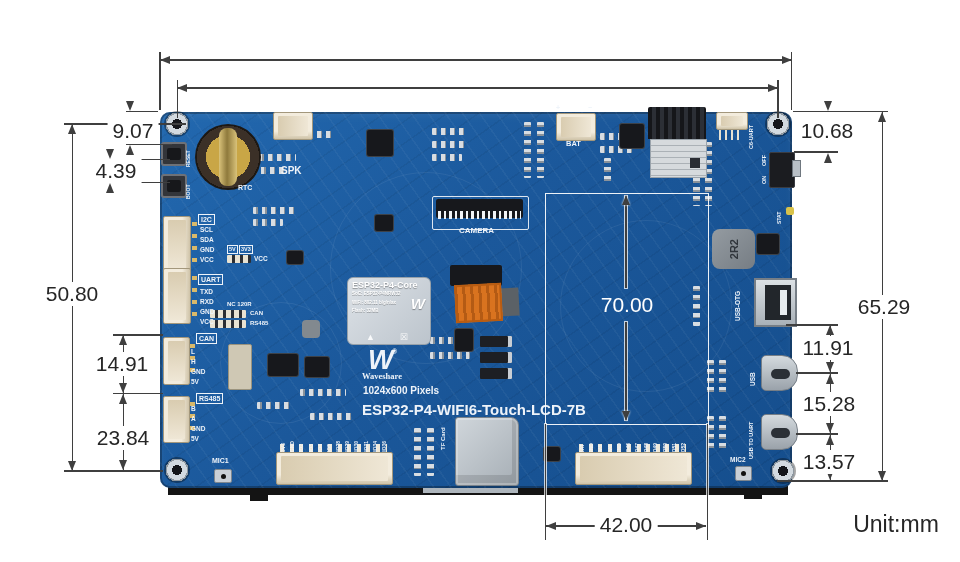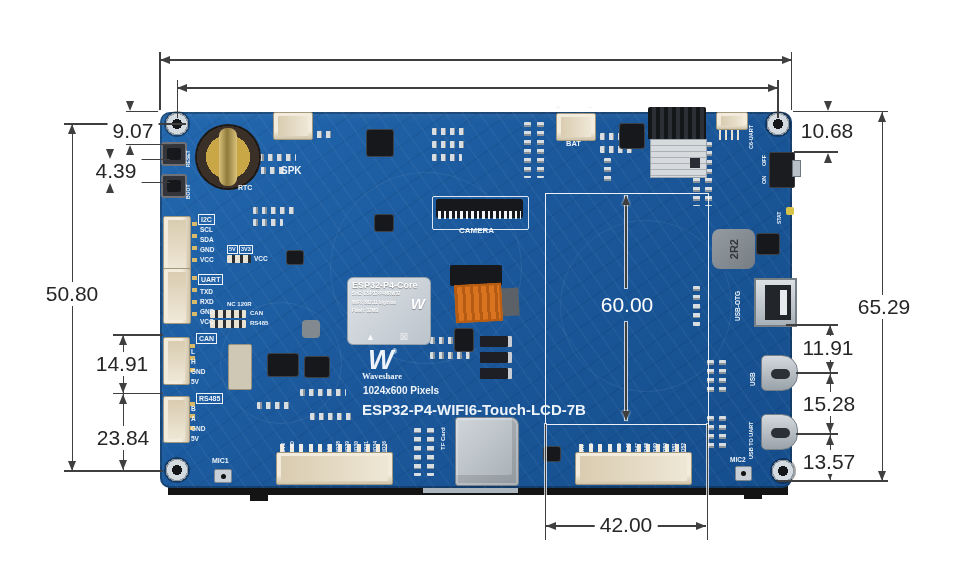--- a/index.html
+++ b/index.html
@@ -393,23 +393,24 @@
   <div class="vl" style="left:829.5px;top:434px;height:47px;"></div>
   <div class="arr arr-u" style="left:826px;top:435px;"></div>
   <div class="arr arr-d" style="left:826px;top:470px;"></div>
   <div class="dlab" style="left:829px;top:462px;">13.57</div>
 
   <div class="wrect"></div>
   <div class="vl glow" style="left:625px;top:196px;height:92px;"></div>
   <div class="vl glow" style="left:625px;top:322px;height:98px;"></div>
   <div class="arr arr-u aglow" style="left:622px;top:195px;"></div>
   <div class="arr arr-d aglow" style="left:622px;top:411px;"></div>
-  <div class="dlab wht" style="left:627px;top:305px;">60.00</div>
+  <div class="dlab wht" style="left:627px;top:305px;">70.00</div>
 
   <div class="vl glow" style="left:544.5px;top:424px;height:116px;"></div>
   <div class="vl glow" style="left:706.5px;top:424px;height:116px;"></div>
   <div class="hl" style="left:546px;top:525px;width:160px;"></div>
   <div class="arr arr-l" style="left:546px;top:522px;"></div>
   <div class="arr arr-r" style="left:696px;top:522px;"></div>
   <div class="dlab" style="left:626px;top:525px;">42.00</div>
 
+  <div class="dlab big" style="left:896px;top:524px;background:transparent;">Unit:mm</div>
 
 </div>
 
 </body></html>

